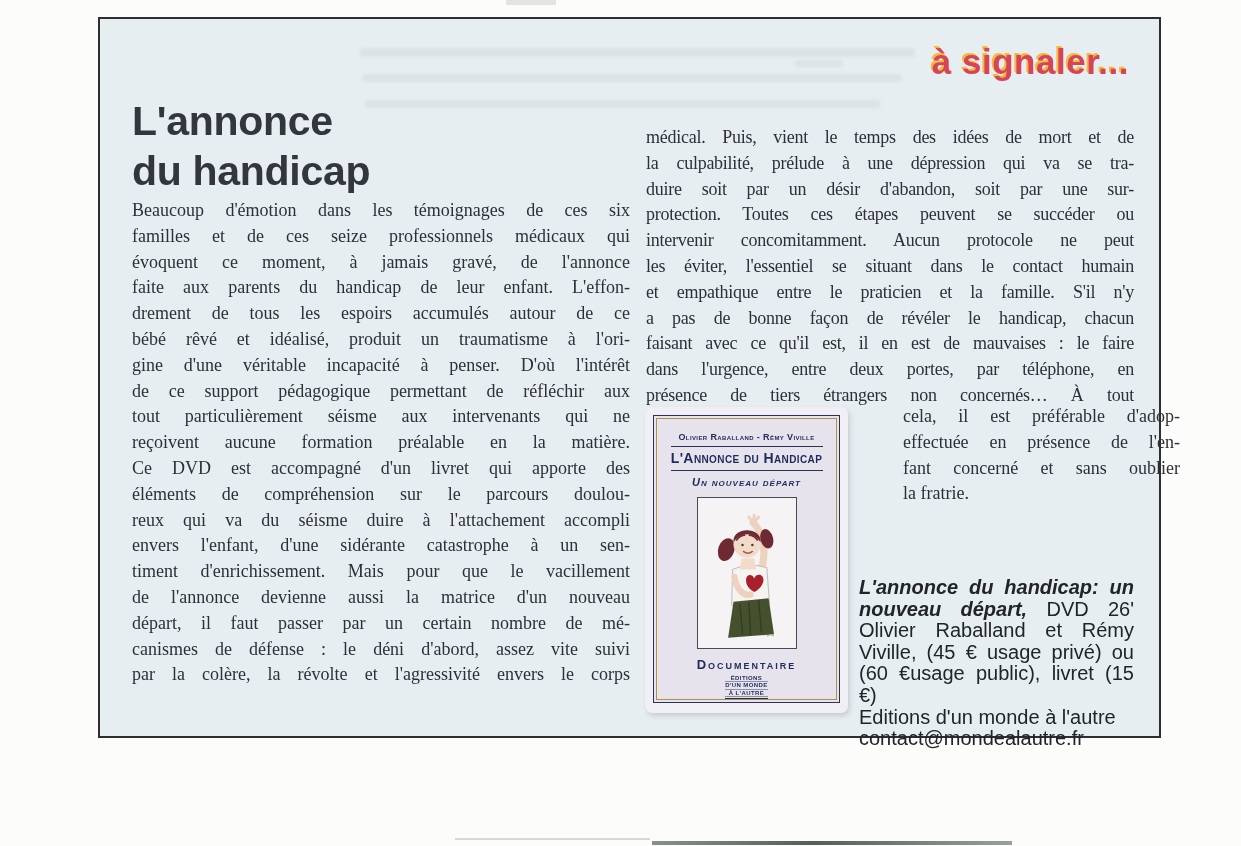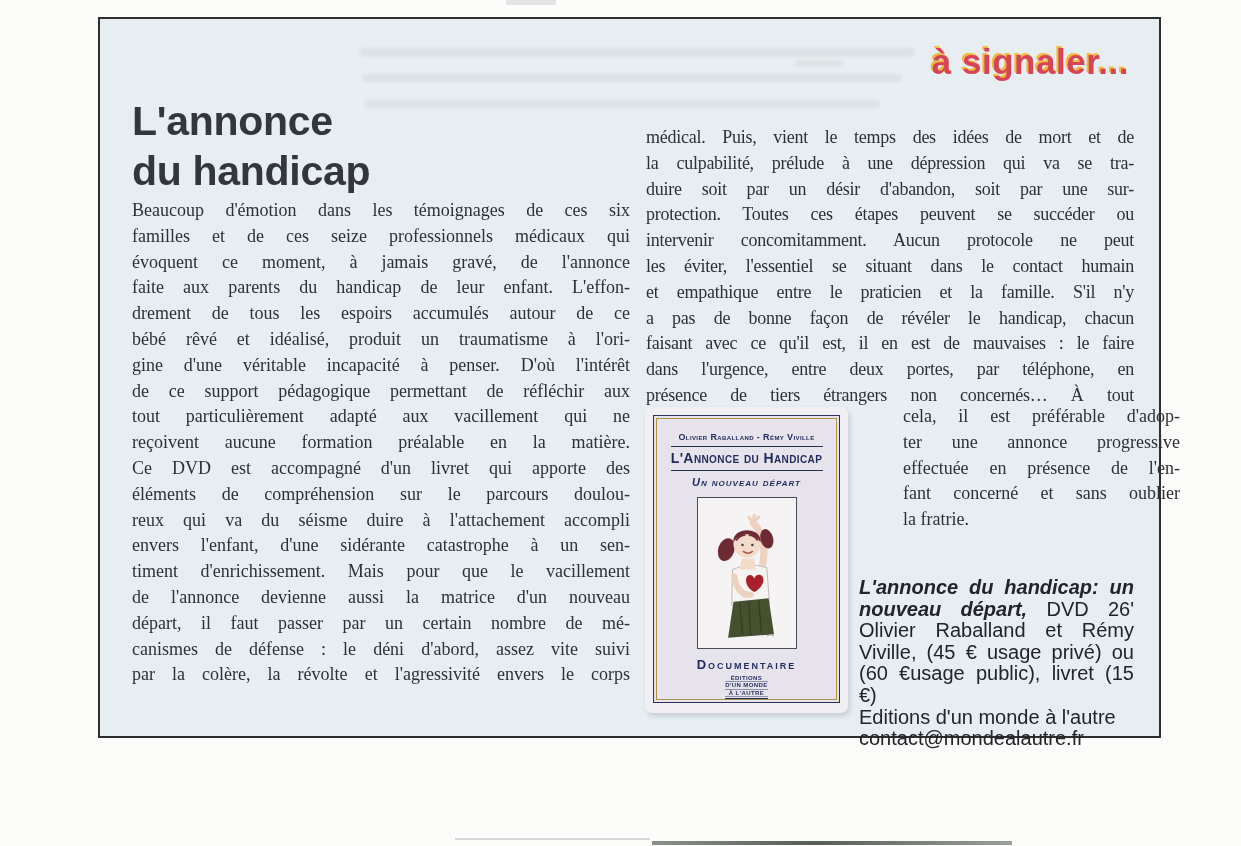--- a/index.html
+++ b/index.html
@@ -88,21 +88,21 @@
 
   <div class="col col-left">
       <div class="tline">Beaucoup d'émotion dans les témoignages de ces six</div>
       <div class="tline">familles et de ces seize professionnels médicaux qui</div>
       <div class="tline">évoquent ce moment, à jamais gravé, de l'annonce</div>
       <div class="tline">faite aux parents du handicap de leur enfant. L'effon-</div>
       <div class="tline">drement de tous les espoirs accumulés autour de ce</div>
       <div class="tline">bébé rêvé et idéalisé, produit un traumatisme à l'ori-</div>
       <div class="tline">gine d'une véritable incapacité à penser. D'où l'intérêt</div>
       <div class="tline">de ce support pédagogique permettant de réfléchir aux</div>
-      <div class="tline">tout particulièrement adapté aux vacillement qui ne</div>
+      <div class="tline">tout particulièrement séisme aux intervenants qui ne</div>
       <div class="tline">reçoivent aucune formation préalable en la matière.</div>
       <div class="tline">Ce DVD est accompagné d'un livret qui apporte des</div>
       <div class="tline">éléments de compréhension sur le parcours doulou-</div>
       <div class="tline">reux qui va du séisme duire à l'attachement accompli</div>
       <div class="tline">envers l'enfant, d'une sidérante catastrophe à un sen-</div>
       <div class="tline">timent d'enrichissement. Mais pour que le vacillement</div>
       <div class="tline">de l'annonce devienne aussi la matrice d'un nouveau</div>
       <div class="tline">départ, il faut passer par un certain nombre de mé-</div>
       <div class="tline">canismes de défense : le déni d'abord, assez vite suivi</div>
       <div class="tline">par la colère, la révolte et l'agressivité envers le corps</div>
@@ -117,21 +117,20 @@
       <div class="tline">les éviter, l'essentiel se situant dans le contact humain</div>
       <div class="tline">et empathique entre le praticien et la famille. S'il n'y</div>
       <div class="tline">a pas de bonne façon de révéler le handicap, chacun</div>
       <div class="tline">faisant avec ce qu'il est, il en est de mauvaises : le faire</div>
       <div class="tline">dans l'urgence, entre deux portes, par téléphone, en</div>
       <div class="tline">présence de tiers étrangers non concernés… À tout</div>
     </div>
 
   <div class="col col-wrap">
       <div class="tline">cela, il est préférable d'adop-</div>
-      <div class="tline">ter une annonce progressive</div>
       <div class="tline">effectuée en présence de l'en-</div>
       <div class="tline">fant concerné et sans oublier</div>
       <div class="tline nojust">la fratrie.</div>
     </div>
 
   <div class="dvd">
     <div class="dvd-inner">
       <div class="dvd-gold">
         <div class="dvd-authors">Olivier Raballand - Rémy Viville</div>
         <div class="dvd-rule"></div>

